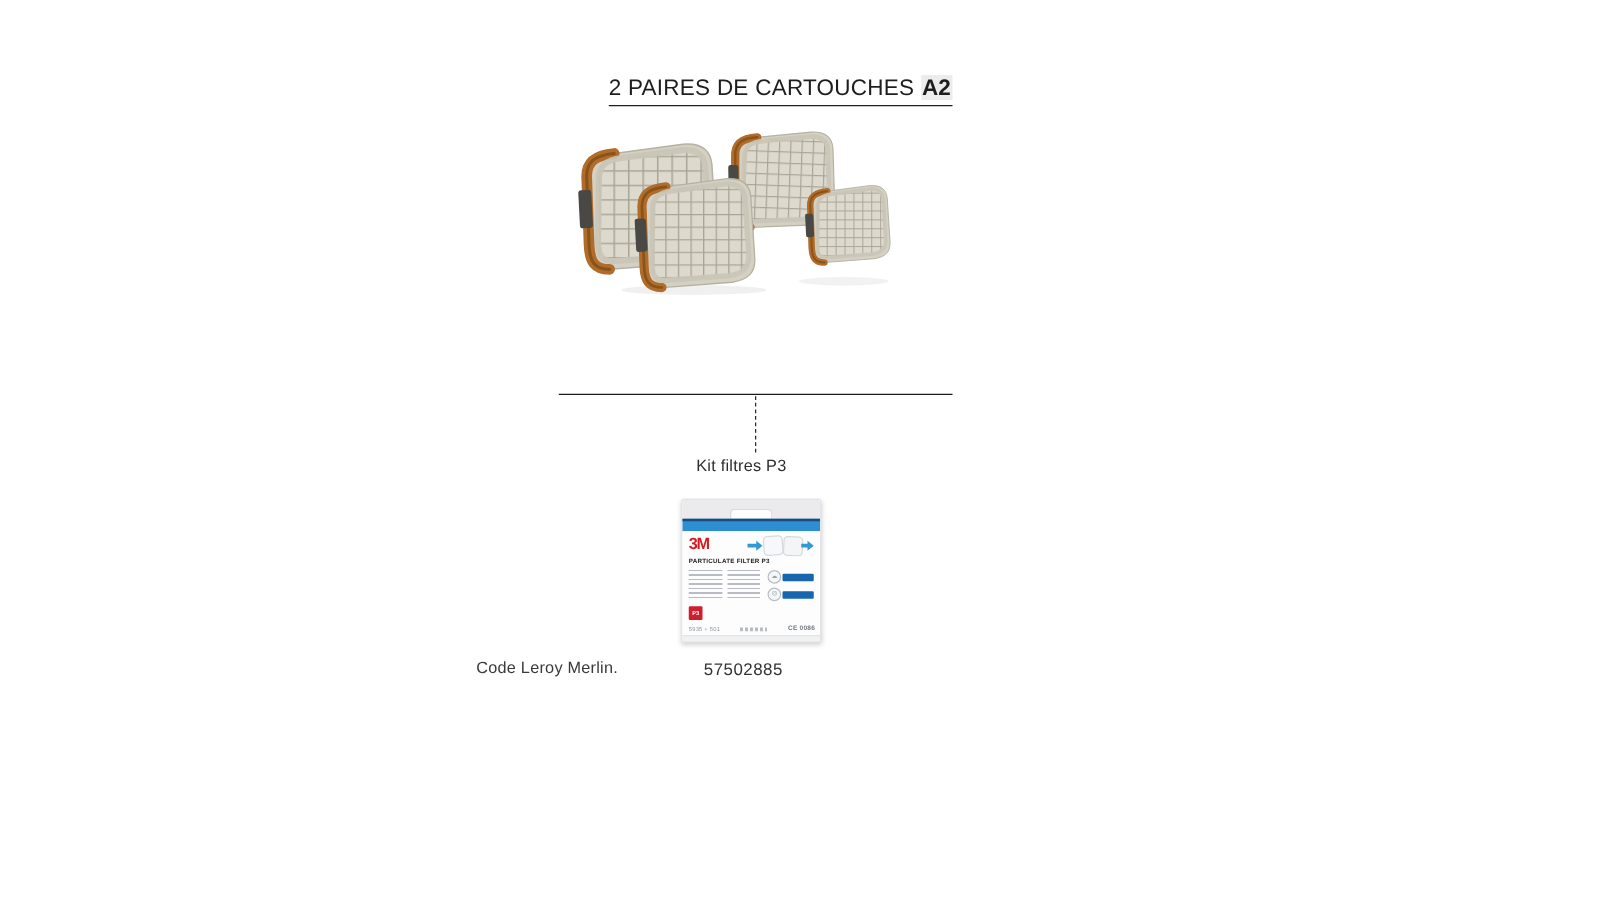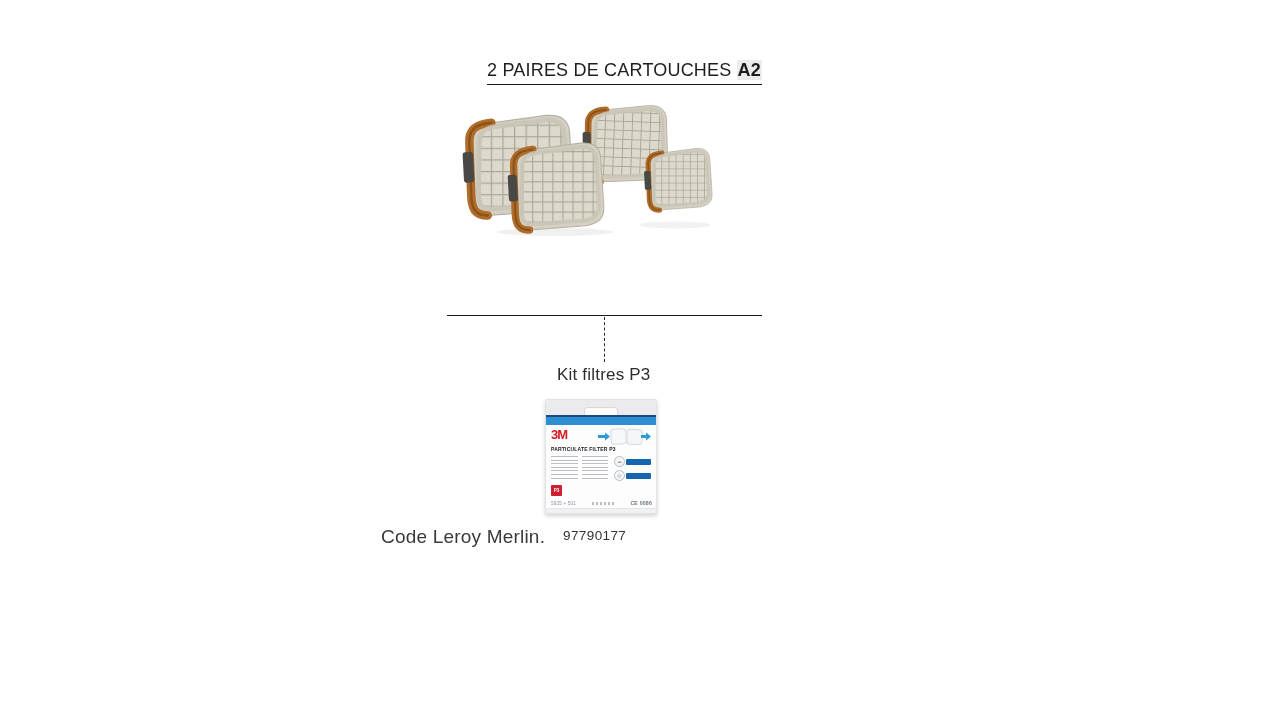--- a/index.html
+++ b/index.html
@@ -13,21 +13,21 @@
     font-size:18px;color:#1e1e1e;letter-spacing:.2px;
     border-bottom:1.5px solid #1e1e1e;padding-bottom:3px;white-space:nowrap;
   }
   .title .hl{font-weight:bold;background:#ececec;margin-left:.28em;padding:0 1px;}
   
   .cartridges{position:absolute;left:450px;top:103px;width:270px;height:135px;}
   
   .note{position:absolute;left:471px;top:284px;font-size:16.5px;color:#3d3d3d;letter-spacing:.2px;white-space:nowrap;}
   .hline{position:absolute;left:447px;top:315px;width:315px;height:0;border-top:1.2px solid #1c1c1c;}
   .vdash{position:absolute;left:604px;top:317px;height:45px;width:0;border-left:1.5px dashed #2b2b2b;}
-  .kit-label{position:absolute;left:557px;top:365px;font-size:17px;color:#2d2d2d;letter-spacing:.2px;white-space:nowrap;text-align:right;}
+  .kit-label{position:absolute;left:557px;top:365px;font-size:13px;color:#2d2d2d;letter-spacing:.2px;white-space:nowrap;text-align:right;}
   
   .pbox{
     position:absolute;left:545px;top:399px;width:110px;height:113px;
     display:flex;flex-direction:column;
     box-shadow:0 2px 4px rgba(0,0,0,.18);
     border:1px solid #e2e3e6;border-radius:2px;background:#fff;
   }
   .pbox-tab{height:15px;background:#ebebed;border-radius:2px 2px 0 0;display:flex;justify-content:center;align-items:flex-end;}
   .pbox-slot{width:32px;height:7px;background:#fdfdfd;border:1px solid #d9d9dc;border-bottom:none;border-radius:4px 4px 0 0;}
   .pbox-band{height:8px;background:#2e8ed2;border-top:2px solid #1c4a7e;}
@@ -42,21 +42,21 @@
   .circ{width:9px;height:9px;border-radius:50%;border:1px solid #b9bec4;color:#9aa2aa;font-size:5px;line-height:9px;text-align:center;background:#f4f6f8;}
   .pill{width:25px;height:6px;background:#1566ae;border-radius:1px;}
   .p3sq{position:absolute;left:5px;bottom:12px;width:11px;height:11px;background:#ce1f2e;color:#fff;
         font-size:4.5px;font-weight:bold;display:flex;align-items:center;justify-content:center;border-radius:1px;}
   .codes{position:absolute;left:5px;right:4px;bottom:2px;display:flex;justify-content:space-between;align-items:center;
          font-size:4.6px;color:#8e959c;letter-spacing:.2px;}
   .codes .mid{width:22px;height:3px;background:repeating-linear-gradient(90deg,#b9bdc3 0 2px,transparent 2px 4px);}
   .codes .ce{font-size:5.2px;color:#6f767d;font-weight:bold;}
   .pbox-foot{height:4px;background:#f0f1f3;border-top:1px solid #e4e5e8;}
   
-  .code-label{position:absolute;left:381px;top:526px;font-size:19px;color:#3a3a3a;letter-spacing:.2px;}
+  .code-label{position:absolute;left:381px;top:526px;font-size:13px;color:#3a3a3a;letter-spacing:.2px;}
   .code-value{position:absolute;left:563px;top:528px;font-size:13.5px;color:#333333;letter-spacing:.4px;}
   
   .logo3m{
     position:absolute;left:1152px;top:633px;
     font-size:45px;font-weight:900;color:#ee1b24;letter-spacing:-4px;
     transform:scaleY(.92);line-height:45px;
   }
 </style>
 </head>
 <body>
@@ -128,17 +128,17 @@
       <div class="codes">
         <span>5935 + 501</span>
         <span class="mid"></span>
         <span class="ce">CE 0086</span>
       </div>
     </div>
     <div class="pbox-foot"></div>
   </div>
 
   <div class="code-label">Code Leroy Merlin.</div>
-  <div class="code-value">97790177</div>
+  <div class="code-value">57502885</div>
 
   <div class="logo3m">3M</div>
 
 </div>
 
 </body></html>

